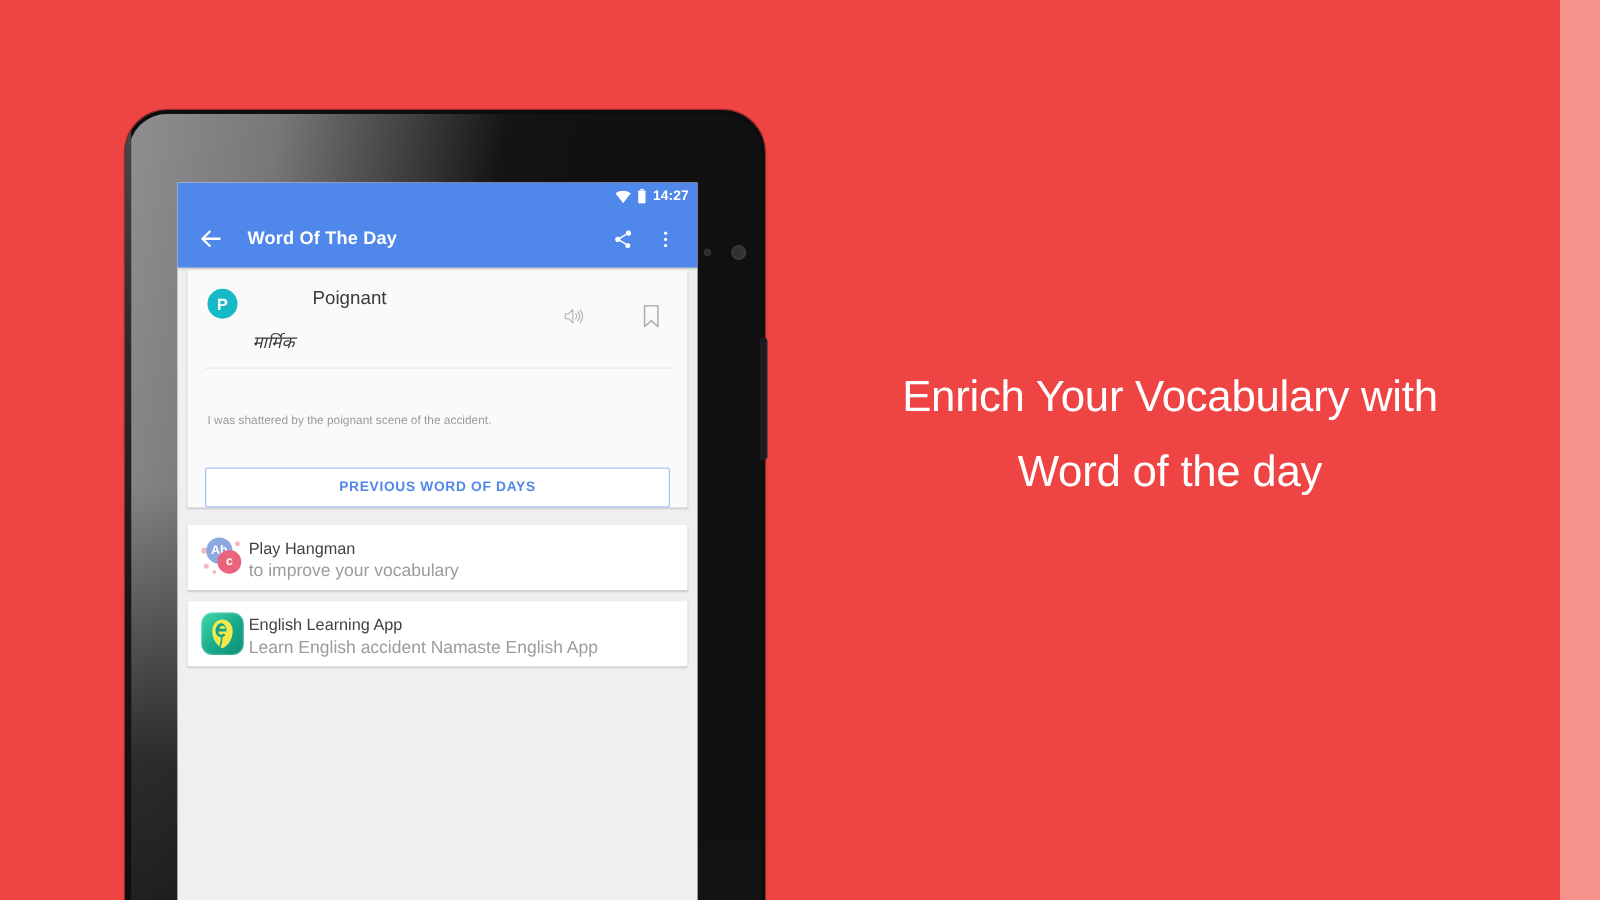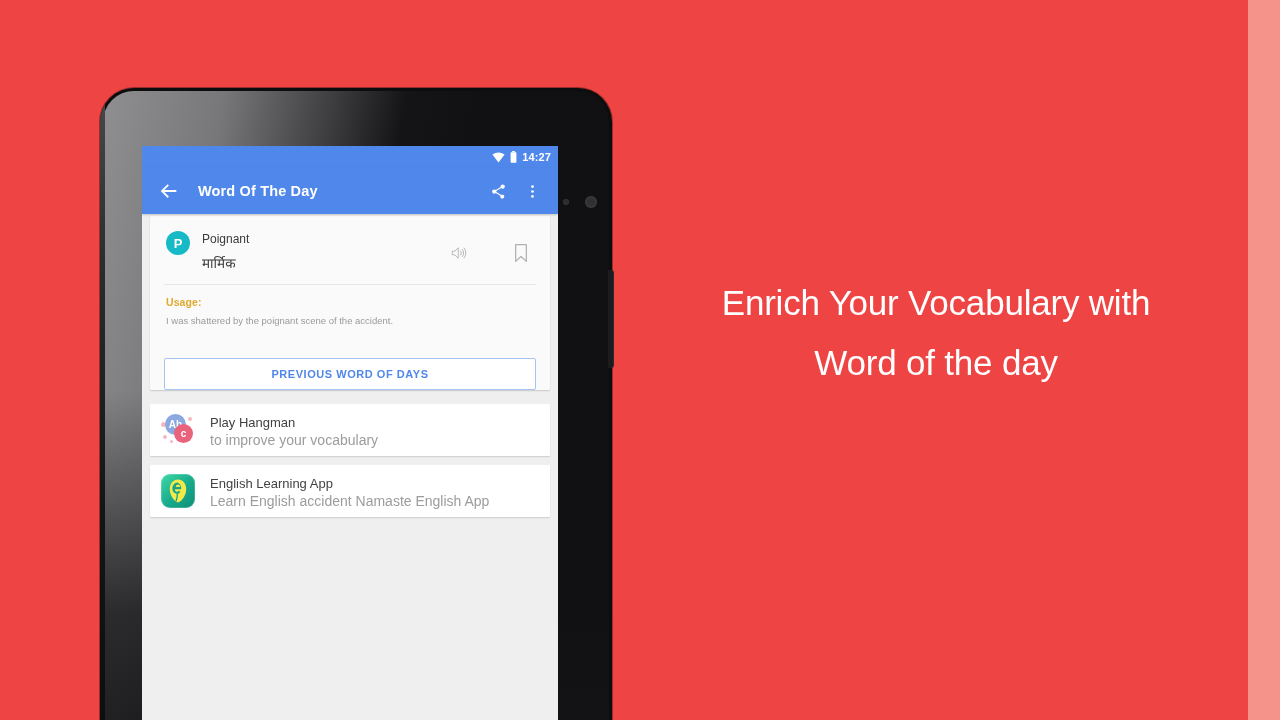--- a/index.html
+++ b/index.html
@@ -181,29 +181,31 @@
     font-size: 13px;
     font-weight: bold;
     display: flex;
     align-items: center;
     justify-content: center;
     flex: none;
     margin-top: 1px;
   }
   .word-texts { margin-left: 12px; flex: 1 1 auto; }
   .word-title {
-    font-size: 12px;
+    font-size: 15px;
     color: #3b3b3b;
     line-height: 18px;
+    margin-left: 48px;
   }
   .word-translit {
     font-size: 13.5px;
     color: #3b3b3b;
-    margin-top: 8px;
+    margin-top: 18px;
     line-height: 16px;
+    font-style: italic;
   }
   .word-actions {
     display: flex;
     align-items: center;
     gap: 40px;
     margin-top: 12px;
     padding-right: 4px;
   }
   .word-action { cursor: pointer; width: 22px; height: 22px; display:flex; align-items:center; justify-content:center;}
   .card-divider {
@@ -214,21 +216,21 @@
   .usage-block { padding: 11px 16px 0 16px; }
   .usage-label {
     color: #E0A92C;
     font-size: 10.5px;
     font-weight: bold;
     letter-spacing: 0.1px;
   }
   .usage-sentence {
     color: #9a9a9a;
     font-size: 9.5px;
-    margin-top: 6px;
+    margin-top: 24px;
     line-height: 13px;
   }
   .prev-btn {
     margin: 31px 14px 14px 14px;
     height: 30px;
     border: 1px solid #A8C4F2;
     border-radius: 2px;
     background: #ffffff;
     color: #5087EA;
     font-size: 11px;
@@ -245,21 +247,21 @@
     background: #ffffff;
     margin: 9px 8px 0 8px;
     box-shadow: 0 1px 1.5px rgba(0,0,0,0.14);
     display: flex;
     align-items: center;
     padding: 9px 12px 9px 11px;
     cursor: pointer;
     border-radius: 1px;
   }
   .promo-icon { width: 34px; height: 34px; flex: none; position: relative; }
-  .promo-texts { margin-left: 15px; }
+  .promo-texts { margin-left: 4px; }
   .promo-title {
     font-size: 13px;
     color: #424242;
     line-height: 16px;
   }
   .promo-sub {
     font-size: 14px;
     color: #9c9c9c;
     margin-top: 3px;
     line-height: 12px;
@@ -291,21 +293,21 @@
     border-radius: 9px;
     background: linear-gradient(135deg, #3FD9A8 0%, #17A98B 55%, #0E8F78 100%);
     display: flex; align-items: center; justify-content: center;
     box-shadow: inset 0 0 0 1px rgba(255,255,255,0.18);
   }
 
   
   #promo-text {
     position: absolute;
     left: 636px;
-    top: 273px;
+    top: 288px;
     width: 600px;
     text-align: center;
     color: #ffffff;
     font-size: 35px;
     line-height: 60px;
     letter-spacing: -0.2px;
   }
   .promo-line { display: block; }
 </style>
 </head>
@@ -378,21 +380,20 @@
               <svg width="16" height="20" viewBox="0 0 18 22">
                 <path d="M3 1.6h12v18.8L9 15l-6 5.4z" fill="none" stroke="#b0b0b0" stroke-width="1.4" stroke-linejoin="round"></path>
               </svg>
             </span>
           </div>
         </div>
 
         <div class="card-divider"></div>
 
         <div class="usage-block">
-          <div class="usage-label">Usage:</div>
           <div class="usage-sentence">I was shattered by the poignant scene of the accident.</div>
         </div>
 
         <div class="prev-btn">PREVIOUS WORD OF DAYS</div>
       </div>
 
       <div class="promo-card">
         <div class="promo-icon">
           <span class="hm-d1"></span>
           <span class="hm-d2"></span>

